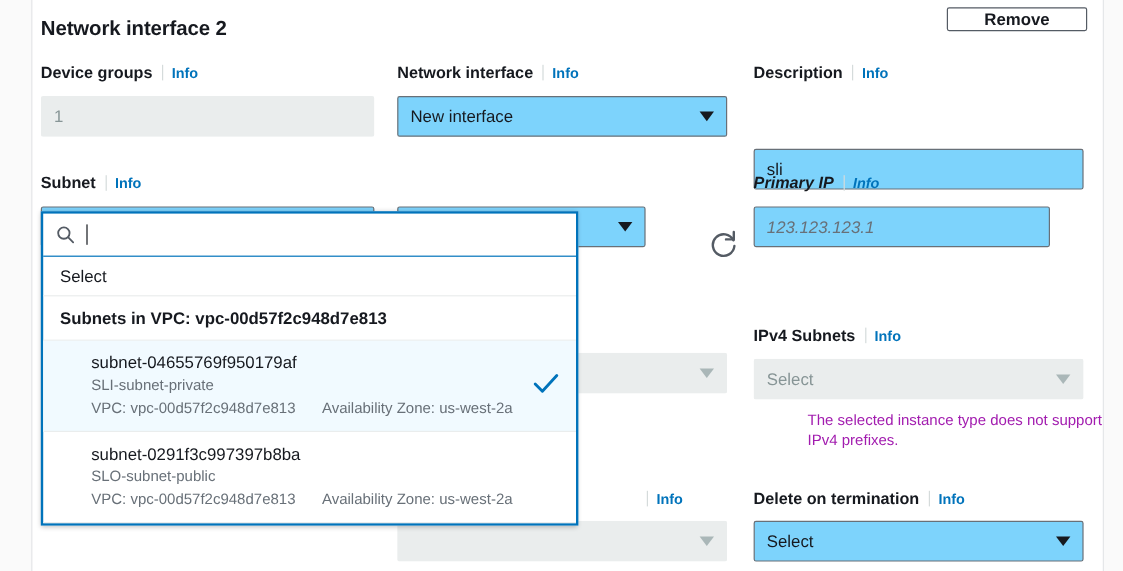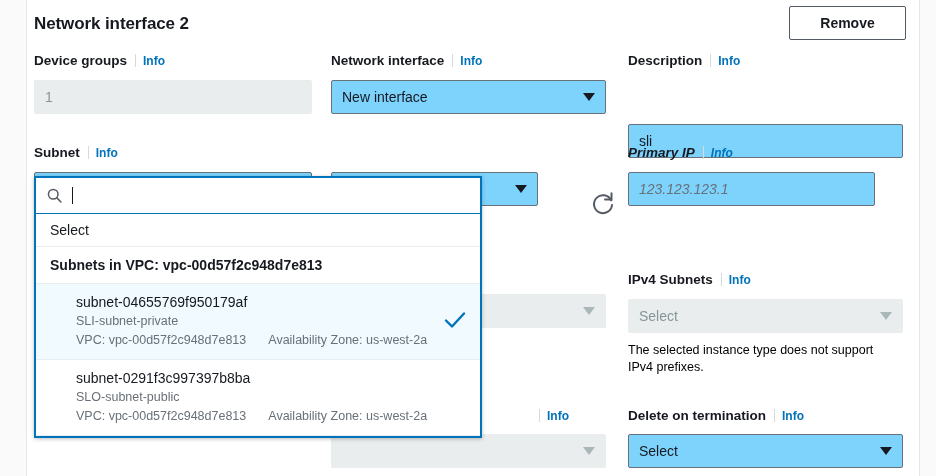--- a/index.html
+++ b/index.html
@@ -63,23 +63,24 @@
   .field-label .sep.tight { margin: 0 5px -2px 5px; }
   .info-link {
     color: #0073bb;
     font-size: 12px;
     font-weight: bold;
     cursor: pointer;
   }
   .helper {
     position: absolute;
     font-size: 12.5px;
-    color: #000000;
+    color: #a21caf;
     line-height: 17px;
     width: 250px;
+    margin-left: 45px;
   }
 
   
   .ctl {
     position: absolute;
     box-sizing: border-box;
     background: #7dd3fc;
     border: 1px solid #687078;
     border-radius: 2px;
     height: 34px;
@@ -113,21 +114,21 @@
     border-top: none;
     border-bottom: 8px solid #16191f;
   }
   .caret.muted { border-top-color: #aab7b8; }
 
   .remove-btn {
     position: absolute;
     left: 762px;
     top: 6px;
     width: 117px;
-    height: 34px;
+    height: 20px;
     box-sizing: border-box;
     border: 1px solid #545b64;
     border-radius: 2px;
     background: #ffffff;
     color: #16191f;
     font-size: 14px;
     font-weight: bold;
     font-family: "Liberation Sans", sans-serif;
     cursor: pointer;
   }

